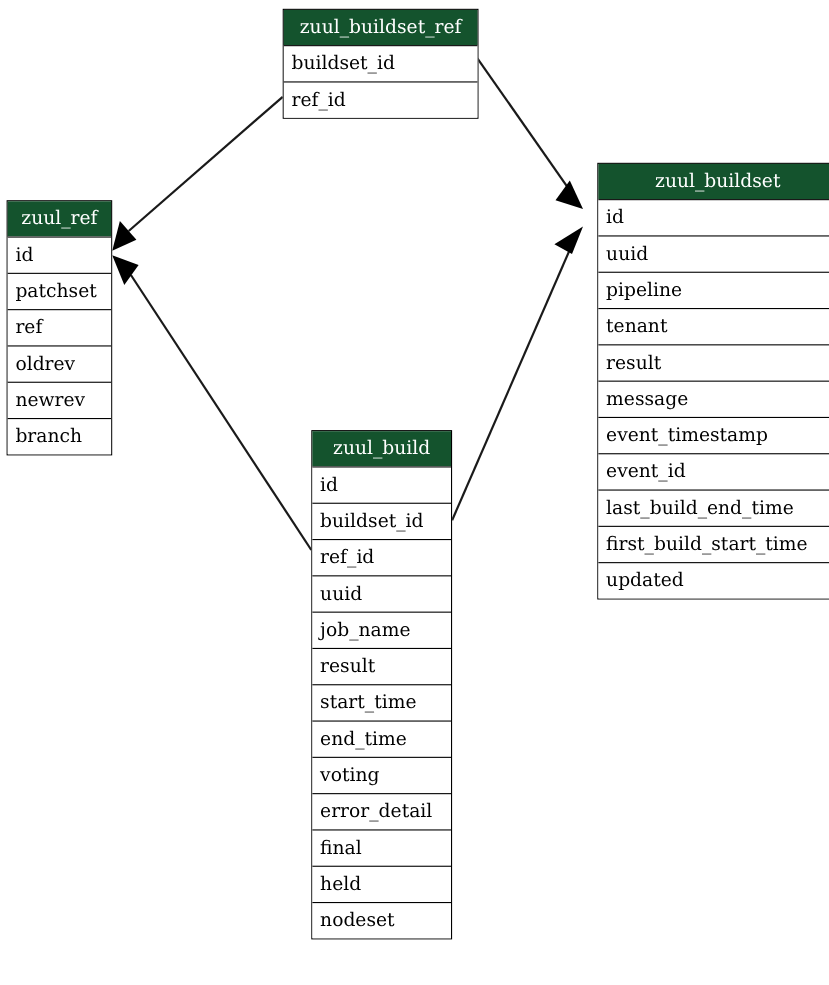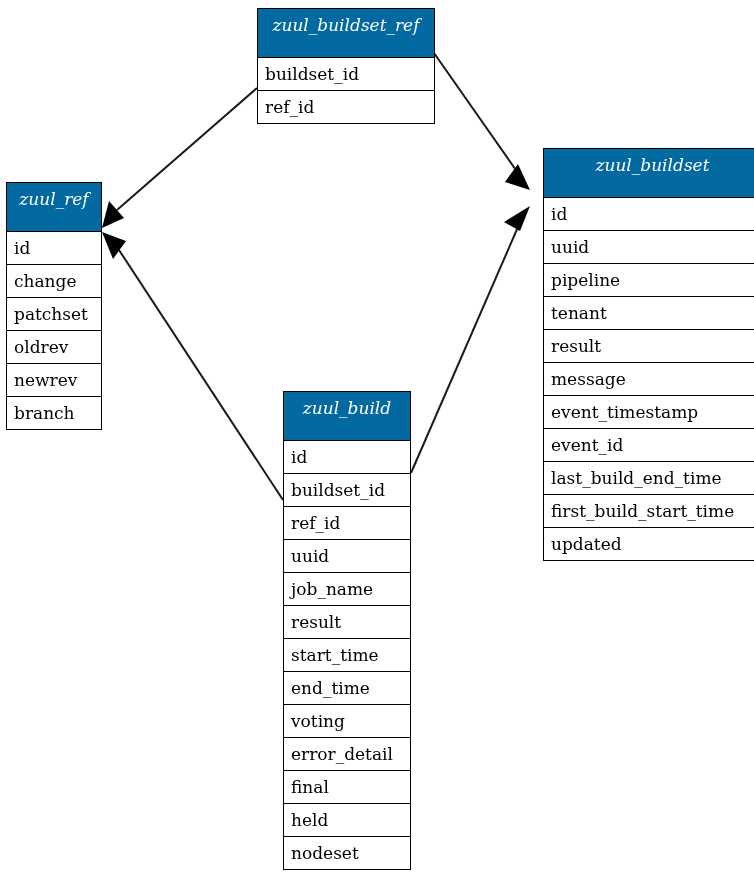--- a/index.html
+++ b/index.html
@@ -31,29 +31,28 @@
   }
   .entity-table {
     position: absolute;
     z-index: 2;
     box-sizing: border-box;
     border: 1px solid #000000;
     background: #ffffff;
   }
   .entity-header {
     box-sizing: border-box;
-    background: #0369a1;
+    background: #14532d;
     color: #ffffff;
     text-align: center;
     font-size: 17px;
     line-height: 32px;
-    height: 48px;
+    height: 32px;
     overflow: hidden;
     white-space: nowrap;
-    font-style: italic;
   }
   .entity-field {
     box-sizing: border-box;
     border-top: 1px solid #000000;
     color: #000000;
     text-align: left;
     font-size: 17px;
     line-height: 32px;
     height: 33px;
     padding-left: 7px;
@@ -100,22 +99,22 @@
 
   <div class="entity-table" id="table-zuul-buildset-ref">
     <div class="entity-header">zuul_buildset_ref</div>
     <div class="entity-field">buildset_id</div>
     <div class="entity-field">ref_id</div>
   </div>
 
   <div class="entity-table" id="table-zuul-ref">
     <div class="entity-header">zuul_ref</div>
     <div class="entity-field">id</div>
-    <div class="entity-field">change</div>
     <div class="entity-field">patchset</div>
+    <div class="entity-field">ref</div>
     <div class="entity-field">oldrev</div>
     <div class="entity-field">newrev</div>
     <div class="entity-field">branch</div>
   </div>
 
   <div class="entity-table" id="table-zuul-buildset">
     <div class="entity-header">zuul_buildset</div>
     <div class="entity-field">id</div>
     <div class="entity-field">uuid</div>
     <div class="entity-field">pipeline</div>

